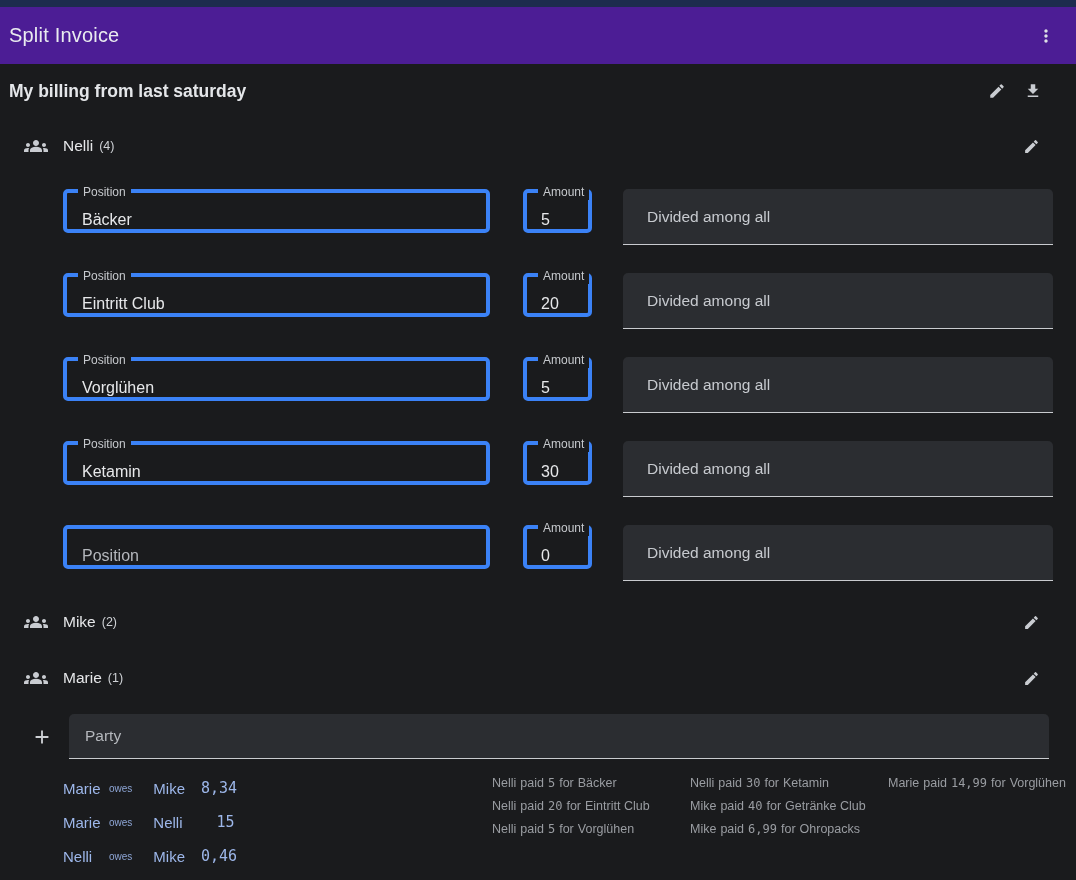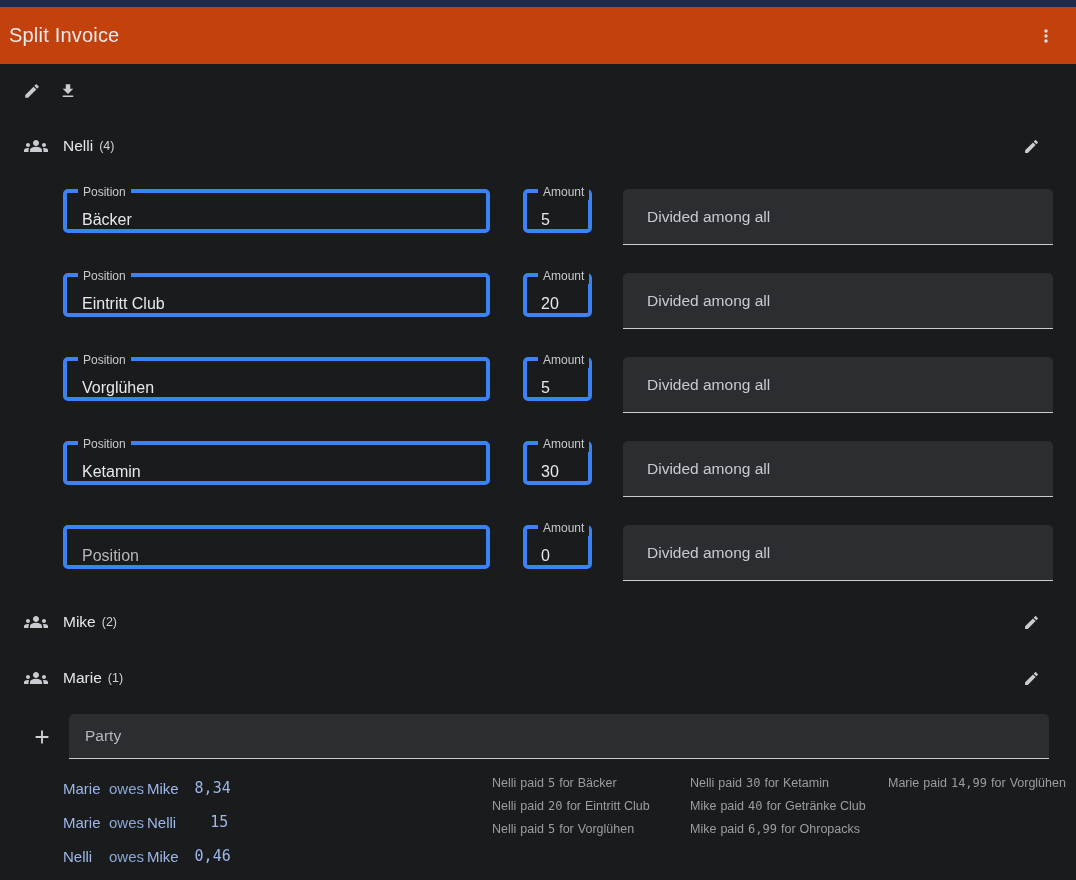--- a/index.html
+++ b/index.html
@@ -7,21 +7,21 @@
   body {
     background: #1a1b1d;
     font-family: "Liberation Sans", sans-serif;
     color: #e7e8ea;
   }
   .mono { font-family: "DejaVu Sans Mono", monospace; }
 
   
   .statusbar { height: 7px; background: #1d2c4e; }
   .appbar {
-    height: 57px; background: #c2410c;
+    height: 57px; background: #4c1d95;
     display: flex; align-items: center;
     padding: 0 16px 0 9px;
   }
   .appbar-title { font-size: 20px; color: #e9ebef; letter-spacing: .2px; }
   .appbar-spacer { flex: 1; }
   .icon-btn {
     background: none; border: none; cursor: pointer;
     display: flex; align-items: center; justify-content: center;
     color: #c9ccd1; padding: 4px;
   }
@@ -86,21 +86,21 @@
     border-bottom: 1px solid #c9cbcf;
     display: flex; align-items: center;
   }
   .party-field .value { font-size: 15.5px; color: #b4b7bc; padding-left: 16px; }
 
   
   .summary { margin-top: 12px; display: flex; padding-left: 63px; }
   .debts { width: 429px; }
   .debt-line { height: 34px; display: flex; align-items: center; color: #9db7ea; }
   .debt-line .debtor { width: 46px; font-size: 15px; }
-  .debt-line .verb { font-size: 15px; color: #8ea6d6; margin-right: 3px; }
+  .debt-line .verb { font-size: 10px; color: #8ea6d6; margin-right: 21px; }
   .debt-line .creditor { font-size: 15px; }
   .debt-line .amount { font-size: 15px; min-width: 52px; text-align: right; }
 
   .pay-col { width: 198px; }
   .pay-line {
     height: 23px; display: flex; align-items: center;
     font-size: 12.5px; color: #9a9da2; white-space: nowrap;
   }
   .pay-line .amt { font-size: 12px; padding: 0 4px; }
   .pay-line .who { margin-right: 4px; }
@@ -119,20 +119,21 @@
   <button class="icon-btn">
     <span>
       <svg width="20" height="20" viewBox="0 0 24 24" fill="currentColor">
           <path d="M12 8c1.1 0 2-.9 2-2s-.9-2-2-2-2 .9-2 2 .9 2 2 2zm0 2c-1.1 0-2 .9-2 2s.9 2 2 2 2-.9 2-2-.9-2-2-2zm0 6c-1.1 0-2 .9-2 2s.9 2 2 2 2-.9 2-2-.9-2-2-2z"></path>
         </svg>
     </span>
   </button>
 </header>
 
 <div class="billing-header">
+  <h1 class="billing-title">My billing from last saturday</h1>
   <button class="icon-btn">
     <span>
       <svg width="18" height="18" viewBox="0 0 24 24" fill="currentColor">
           <path d="M3 17.25V21h3.75L17.81 9.94l-3.75-3.75L3 17.25zM20.71 7.04c.39-.39.39-1.02 0-1.41l-2.34-2.34a.9959.9959 0 0 0-1.41 0l-1.83 1.83 3.75 3.75 1.83-1.83z"></path>
         </svg>
     </span>
   </button>
   <button class="icon-btn">
     <span>
       <svg width="18" height="18" viewBox="0 0 24 24" fill="currentColor">

